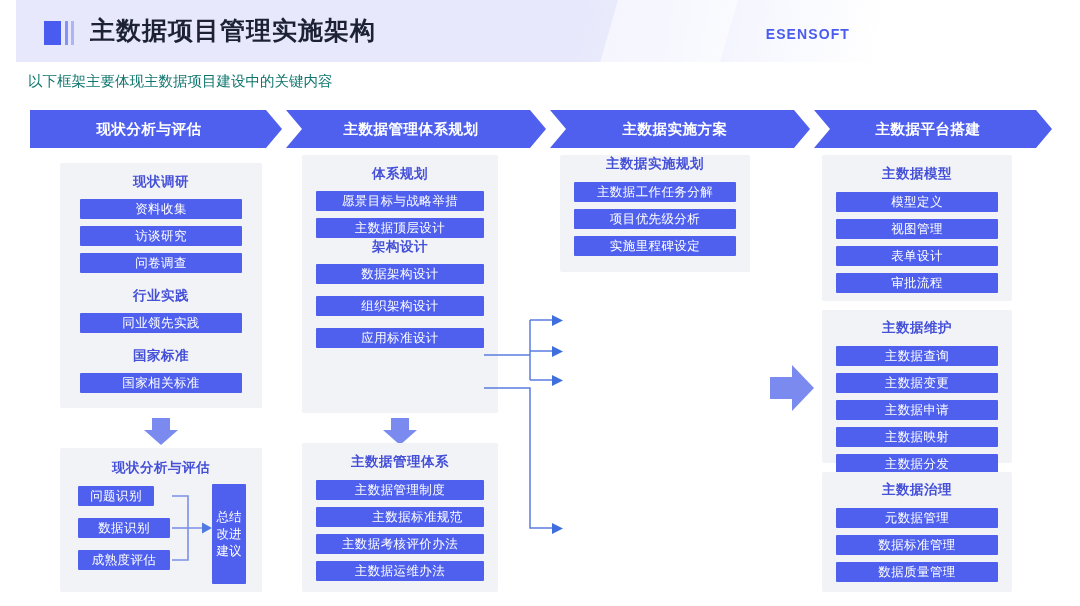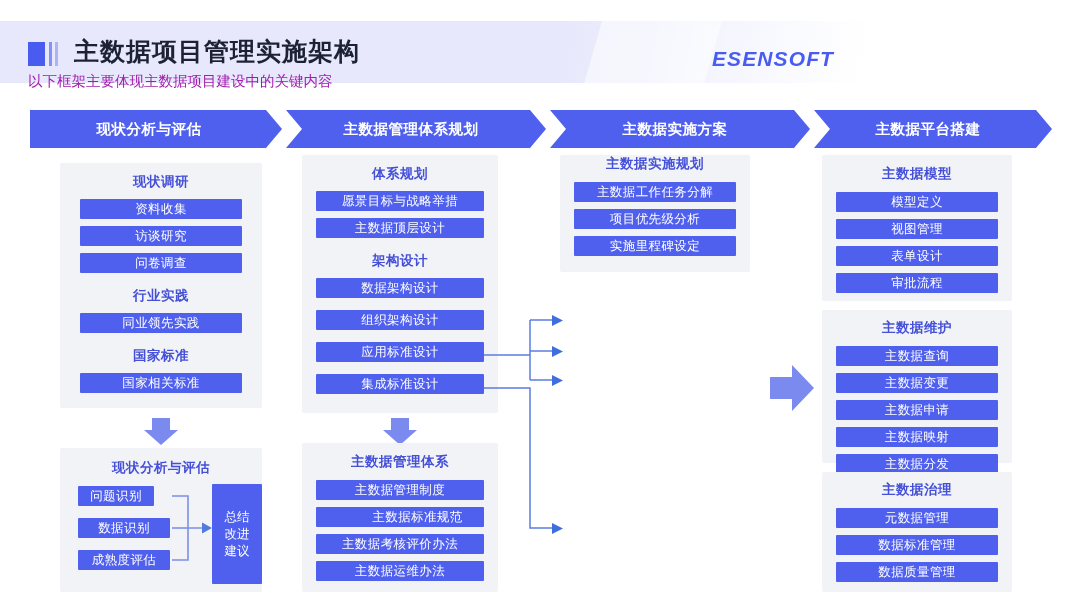--- a/index.html
+++ b/index.html
@@ -10,24 +10,23 @@
     font-family: "Liberation Sans", "DejaVu Sans", sans-serif;
   }
   #page {
     position: relative;
     width: 1080px; height: 606px;
     background: #ffffff;
   }
 
   
   .header {
-    position: absolute; left: 0; top: 0;
+    position: absolute; left: 16px; top: 0;
     width: 872px; height: 62px;
     overflow: hidden;
-    margin-top: 21px;
   }
   .header-band {
     position: absolute; left: 0; top: 0;
     width: 1080px; height: 62px;
     background: linear-gradient(100deg,
         #e7e8fb 0%,
         #e7e8fb 52%,
         #eceefc 60%,
         #f6f7fe 68%,
         #ffffff 80%,
@@ -53,28 +52,27 @@
   .header-marker i.b1 { left: 0;  width: 17px; }
   .header-marker i.b2 { left: 21px; width: 3px; opacity: .62; }
   .header-marker i.b3 { left: 27px; width: 3px; opacity: .36; }
   .header-title {
     position: absolute; left: 74px; top: 14px;
     font-size: 25px; font-weight: bold; color: #1c2233;
     letter-spacing: 1px; white-space: nowrap;
   }
   .brand {
     position: absolute; right: 38px; top: 26px;
-    font-size: 21px; font-weight: bold; color: #4a5cf0;
+    font-size: 14px; font-weight: bold; color: #4a5cf0;
     letter-spacing: 1.1px;
-    font-style: italic;
   }
 
   .subtitle {
     position: absolute; left: 28px; top: 72px;
-    font-size: 14.5px; color: #a21caf; white-space: nowrap;
+    font-size: 14.5px; color: #0f766e; white-space: nowrap;
   }
 
   
   .phasebar { position: absolute; left: 30px; top: 110px; width: 1022px; height: 38px; }
   .chev {
     position: absolute; top: 0; height: 38px;
     background: #4f60ef;
     display: flex; align-items: center; justify-content: center;
     color: #ffffff; font-size: 14.5px; font-weight: bold;
     letter-spacing: .5px;
@@ -215,36 +213,35 @@
     <div class="chip" style="position:absolute; left:18px; top:70px; width:92px;">数据识别</div>
     <div class="chip" style="position:absolute; left:18px; top:102px; width:92px;">成熟度评估</div>
 
     <svg class="conn" width="202" height="144">
       <path d="M112 48 L128 48 L128 80 L142 80" stroke="#7b90e8" stroke-width="1.6" fill="none"></path>
       <path d="M112 80 L128 80" stroke="#7b90e8" stroke-width="1.6" fill="none"></path>
       <path d="M112 112 L128 112 L128 80" stroke="#7b90e8" stroke-width="1.6" fill="none"></path>
       <polygon points="142,74.5 152,80 142,85.5" fill="#4f7ae0"></polygon>
     </svg>
 
-    <div class="summary-box" style="left:152px; top:36px; width:50px; height:100px;">
+    <div class="summary-box" style="left:152px; top:36px; width:34px; height:100px;">
       <span>总结</span>
       <span>改进</span>
       <span>建议</span>
     </div>
   </div>
 
   <div class="panel" style="left:302px; top:155px; width:196px; height:258px;">
     <div class="panel-title" style="margin-top:10px;">体系规划</div>
     <div class="chip" style="margin:8px 14px 0 14px;">愿景目标与战略举措</div>
     <div class="chip" style="margin:7px 14px 0 14px;">主数据顶层设计</div>
-    <div class="panel-title" style="margin-top:14px;text-align:center;">架构设计</div>
+    <div class="panel-title" style="text-align:center;">架构设计</div>
     <div class="chip" style="margin:8px 14px 0 14px;">数据架构设计</div>
     <div class="chip" style="margin:12px 14px 0 14px;">组织架构设计</div>
     <div class="chip" style="margin:12px 14px 0 14px;">应用标准设计</div>
-    <div class="chip" style="margin:12px 14px 0 14px;">集成标准设计</div>
   </div>
 
   <div class="down-arrow" style="left:383px; top:418px;">
     <div class="shaft"></div>
       <div class="head"></div>
   </div>
 
   <div class="panel" style="left:302px; top:443px; width:196px; height:149px;">
     <div class="panel-title" style="margin-top:10px;">主数据管理体系</div>
     <div class="chip" style="margin:9px 14px 0 14px;">主数据管理制度</div>

